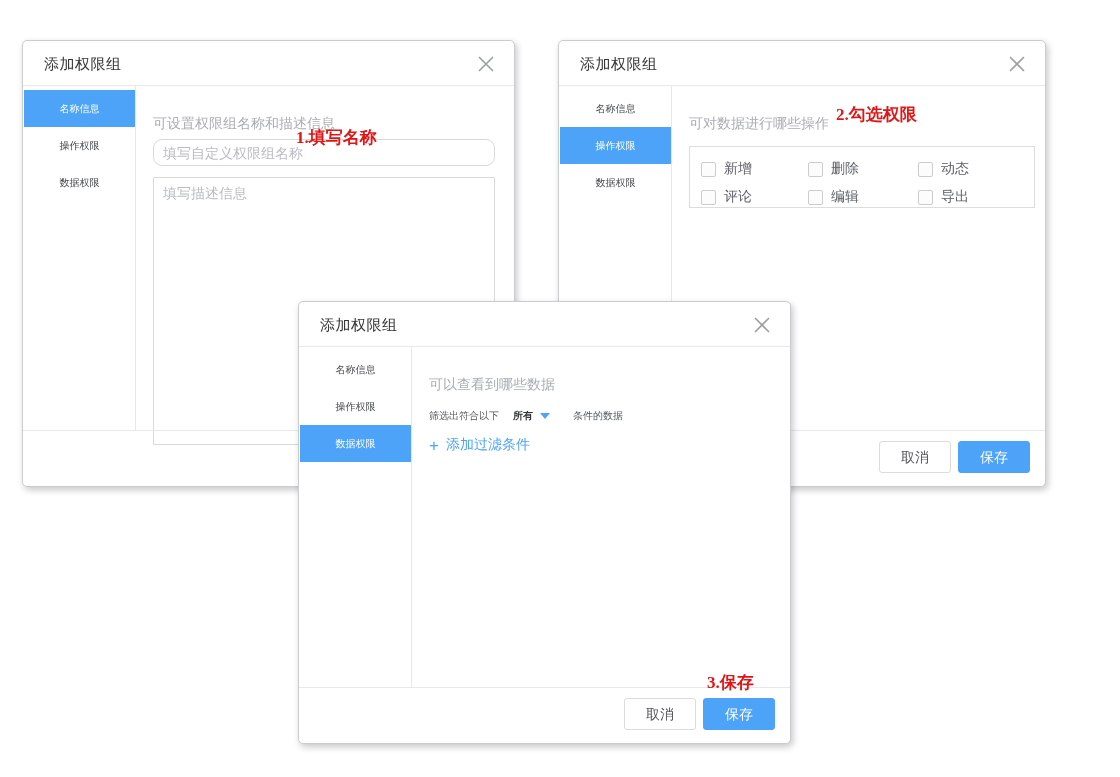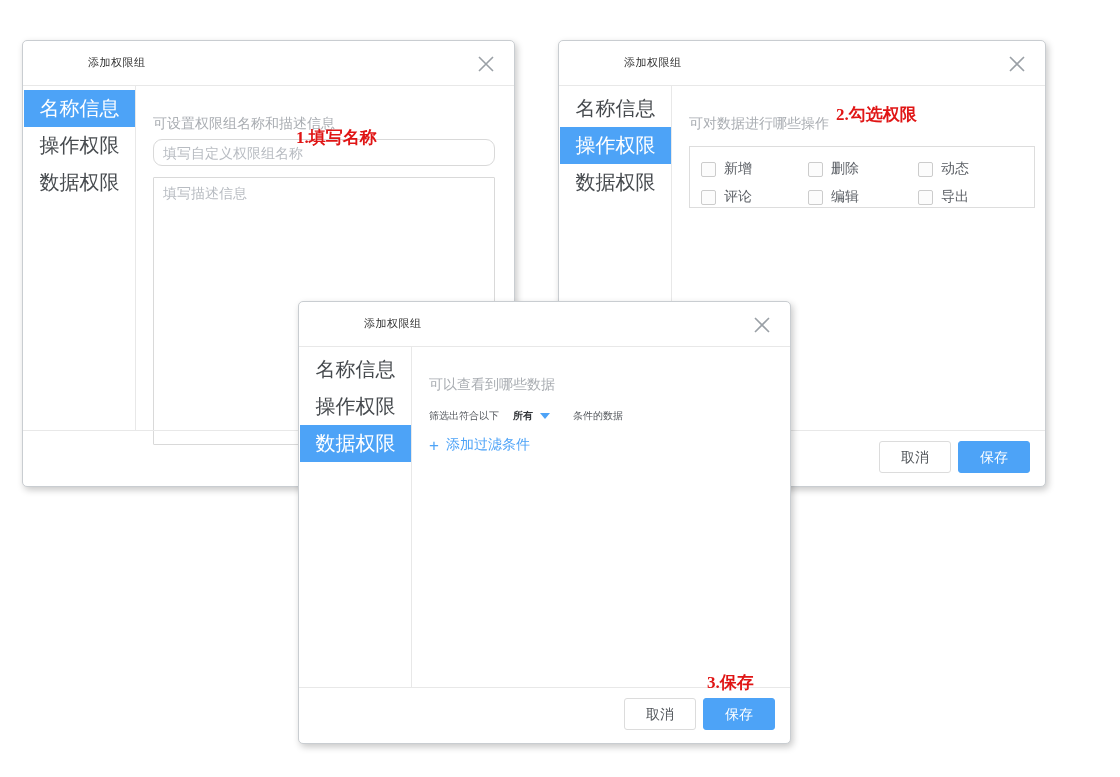--- a/index.html
+++ b/index.html
@@ -14,27 +14,27 @@
 
   
   .dialog {
     position:absolute;
     background:#fff;
     border:1px solid #c9cdd1;
     border-radius:5px;
     box-shadow:2px 3px 7px rgba(0,0,0,.22);
   }
   .dlg-header { position:absolute; left:0; top:0; right:0; height:45px; border-bottom:1px solid #e8e8e8; }
-  .dlg-title  { position:absolute; left:21px; top:14px; font-size:11px; color:#333; letter-spacing:.5px;margin-left:44px; }
+  .dlg-title  { position:absolute; left:21px; top:14px; font-size:15px; color:#333; letter-spacing:.5px; }
   .dlg-close  { position:absolute; right:17px; top:12px; width:22px; height:22px; cursor:pointer; }
 
   .rail-divider { position:absolute; left:112px; top:45px; bottom:56px; width:1px; background:#e8e8e8; }
 
   .tabs { position:absolute; left:1px; top:49px; width:111px; }
-  .tab  { height:37px; line-height:37px; text-align:center; font-size:20px; color:#464a4e; cursor:pointer; }
+  .tab  { height:37px; line-height:37px; text-align:center; font-size:10px; color:#464a4e; cursor:pointer; }
   .tab.active { background:var(--accent,#4da3f7); color:#fff; }
 
   .content { position:absolute; left:113px; top:45px; right:0; bottom:56px; padding:9px 20px 0 17px; }
   .helper  { font-size:14px; color:#a9adb2; line-height:18px;margin-top:19px; }
 
   .dlg-footer { position:absolute; left:0; right:0; bottom:0; height:56px; border-top:1px solid #e8e8e8; }
   .btn { position:absolute; top:10px; width:72px; height:32px; font-size:14px; line-height:30px;
          text-align:center; border-radius:3px; cursor:pointer;
          font-family:"Liberation Sans","DejaVu Sans",sans-serif; }
   .btn-cancel { right:94px; background:#fff; border:1px solid #dcdcdc; color:#51555a; }

